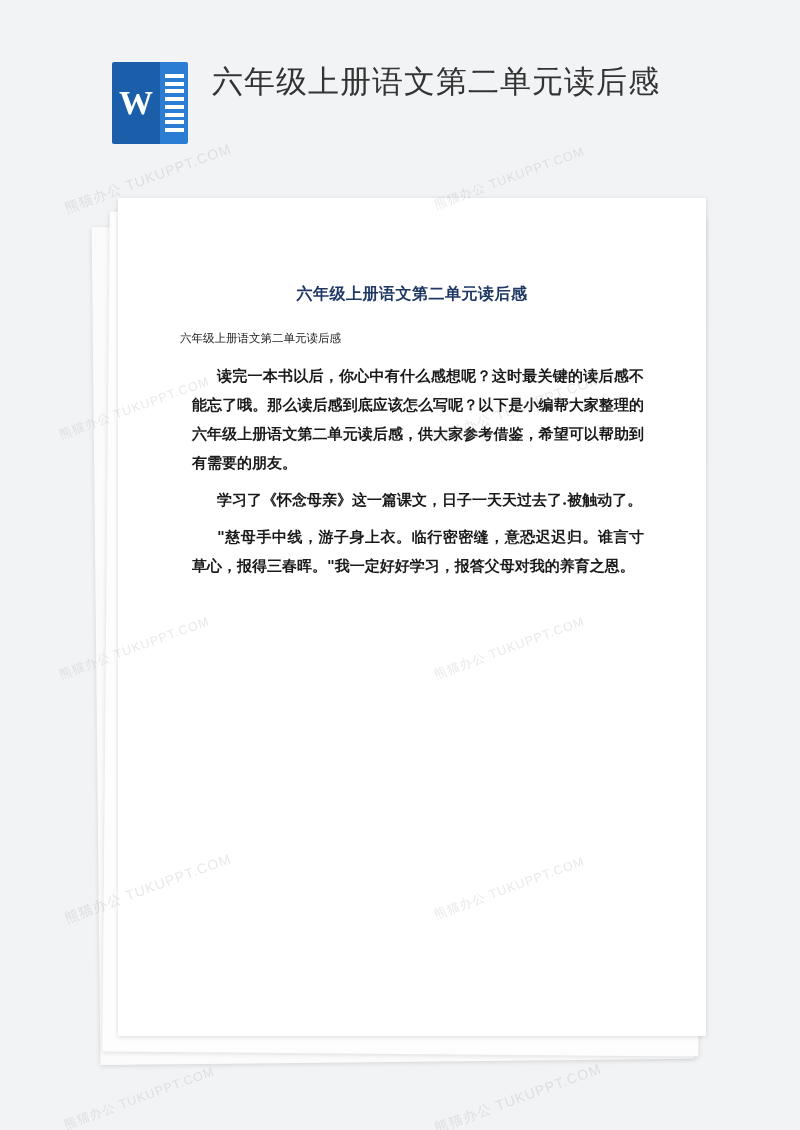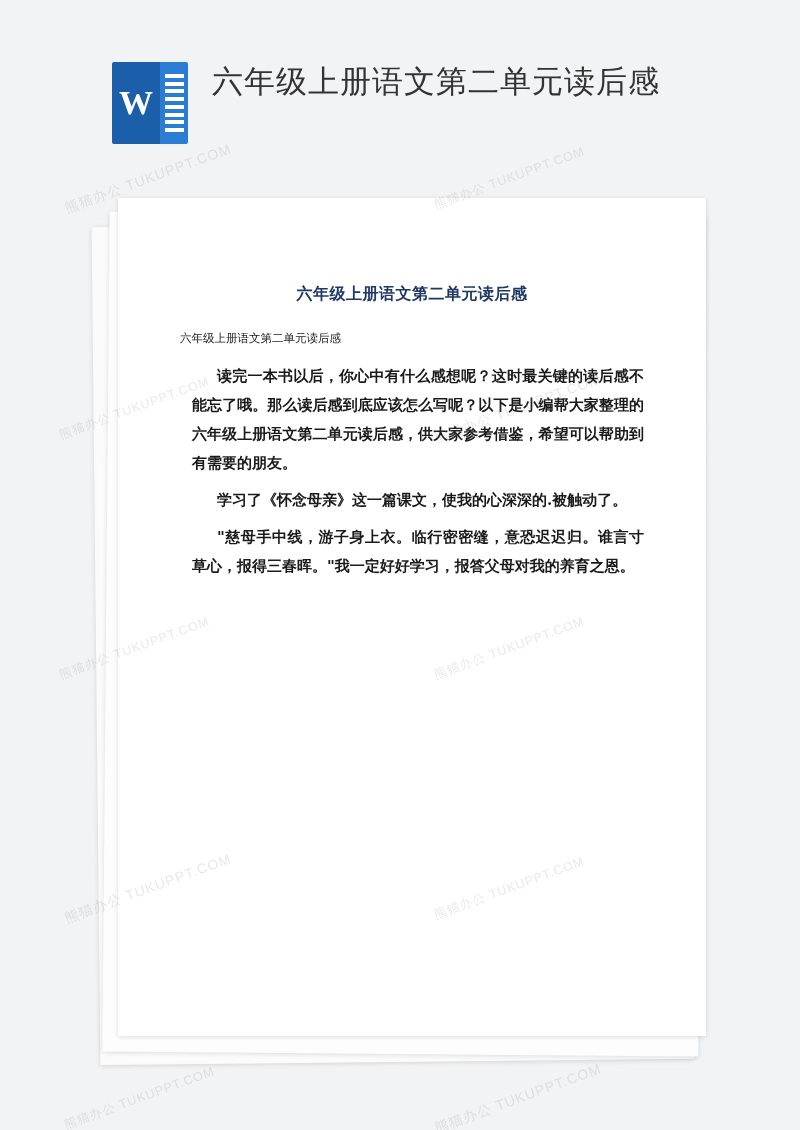--- a/index.html
+++ b/index.html
@@ -197,21 +197,21 @@
 </div>
 
 <div class="stack">
   <div class="sheet sheet-back2"></div>
   <div class="sheet sheet-back1"></div>
   <div class="sheet sheet-front">
     <div class="page-inner">
       <div class="page-title">六年级上册语文第二单元读后感</div>
       <div class="sub-line">六年级上册语文第二单元读后感</div>
       <p class="para">读完一本书以后，你心中有什么感想呢？这时最关键的读后感不能忘了哦。那么读后感到底应该怎么写呢？以下是小编帮大家整理的六年级上册语文第二单元读后感，供大家参考借鉴，希望可以帮助到有需要的朋友。</p>
-      <p class="para">学习了《怀念母亲》这一篇课文，使我的心深深的.被触动了。</p>
+      <p class="para">学习了《怀念母亲》这一篇课文，日子一天天过去了.被触动了。</p>
       <p class="para">"慈母手中线，游子身上衣。临行密密缝，意恐迟迟归。谁言寸草心，报得三春晖。"我一定好好学习，报答父母对我的养育之恩。</p>
     </div>
   </div>
 </div>
 
 <div id="watermark-layer">
     <div class="wm big" style="left: 60px; top: 170px;">熊猫办公 TUKUPPT.COM</div>
     <div class="wm" style="left: 430px; top: 170px;">熊猫办公 TUKUPPT.COM</div>
     <div class="wm" style="left: 55px; top: 400px;">熊猫办公 TUKUPPT.COM</div>
     <div class="wm big" style="left: 430px; top: 400px;">熊猫办公 TUKUPPT.COM</div>

